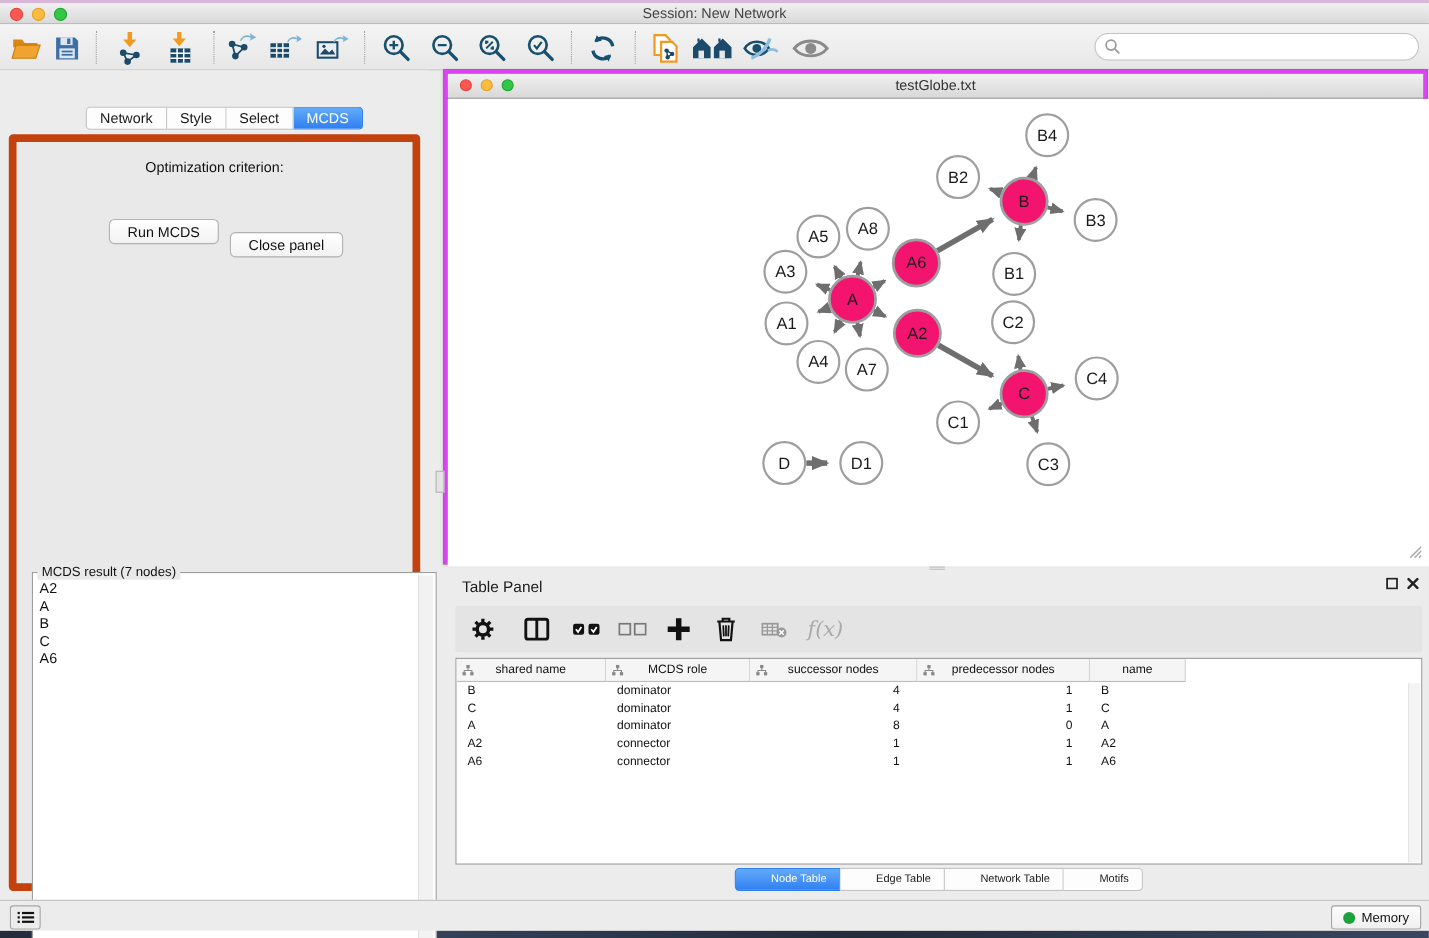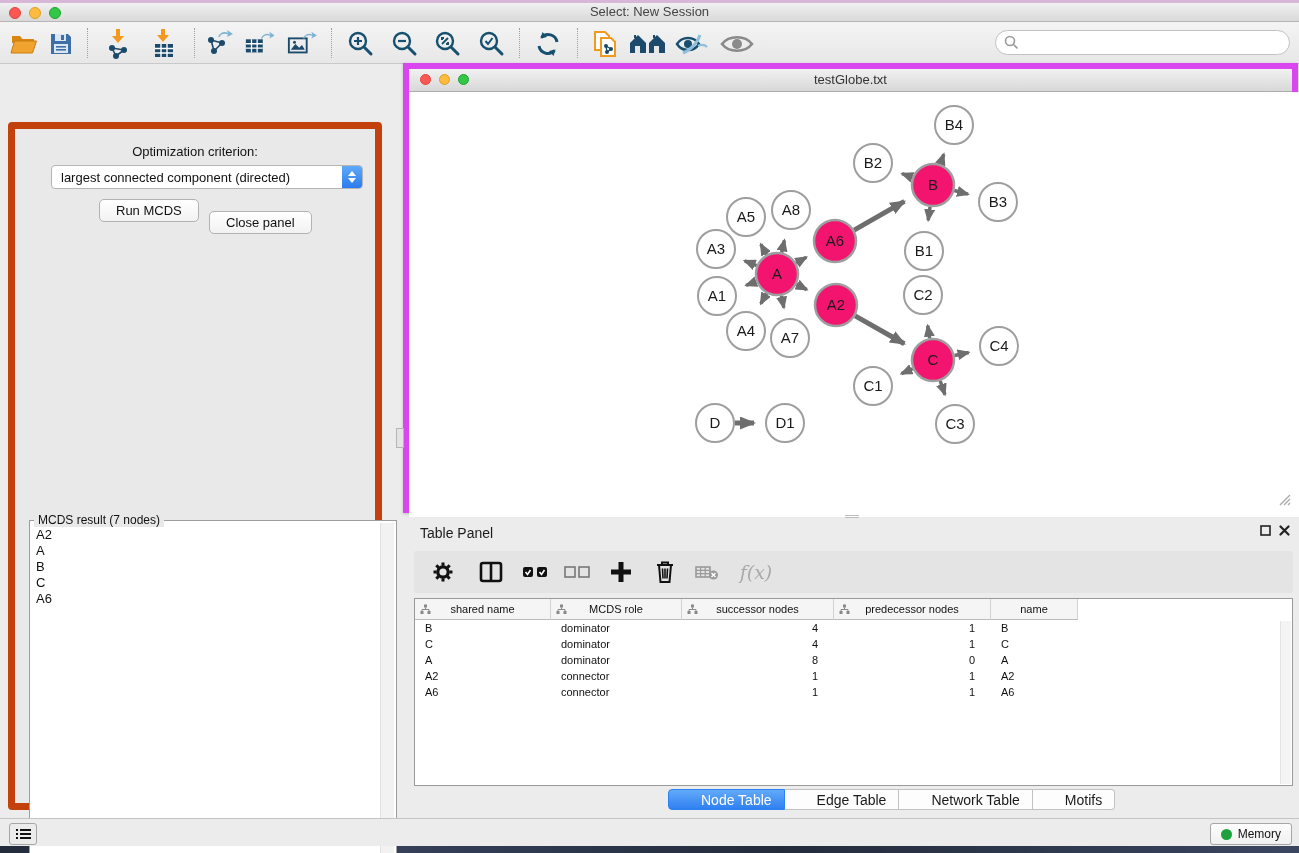--- a/index.html
+++ b/index.html
@@ -45,47 +45,47 @@
   .cp-btn { position:absolute; top:70px; height:23px; background:linear-gradient(#ffffff,#f2f2f2); border:1px solid #b2b2b2; border-radius:5px; font-size:13px; color:#111; padding:0 16px; cursor:pointer; }
   #run-btn { left:84px; }
   #close-btn { left:194px;margin-top:12px; }
   #result-box { position:absolute; left:14px; top:391px; width:368px; height:345px; background:#fff; border:1px solid #9d9d9d; }
   #result-legend { position:absolute; left:4px; top:-8px; background:#e9e9e9; padding:0 4px; font-size:12px; color:#111; }
   #result-list { position:absolute; left:2px; top:6px; right:18px; bottom:2px; overflow:hidden; }
   .result-item { font-size:13px; color:#111; line-height:16px; padding-left:4px; }
   #result-scroll { position:absolute; right:2px; top:2px; width:14px; bottom:2px; background:#f2f2f2; border-left:1px solid #e2e2e2; }
 
   
-  #net-frame { left:403px; top:63px; width:895px; height:450px; background:#7f1d1d; border:6px solid #d946ef; box-shadow:0 1px 3px rgba(0,0,0,.2); }
+  #net-frame { left:403px; top:63px; width:895px; height:450px; background:#7f1d1d; border:4px solid #d946ef; box-shadow:0 1px 3px rgba(0,0,0,.2); }
   #net-titlebar { position:absolute; left:0; top:0; width:100%; height:23px; background:linear-gradient(#f1f1f1,#d8d8d8); border-bottom:1px solid #adadad; }
   #net-titlebar .tl { width:11px; height:11px; top:5px; }
   #net-titlebar .tl.red{left:11px;} #net-titlebar .tl.yel{left:30px;} #net-titlebar .tl.grn{left:49px;}
   #net-titlebar .title { width:100%; text-align:center; font-size:13px; color:#333; line-height:22px; }
   #net-canvas { position:absolute; left:0; top:23px; width:893px; height:425px; background:#fff; }
   #resize-grip { position:absolute; right:1px; bottom:1px; width:14px; height:14px; }
   #split-handle-left { left:396px; top:428px; width:8px; height:20px; background:#e3e3e3; border:1px solid #b5b5b5; }
   #split-handle-mid { left:845px; top:515px; width:14px; height:3px; border-top:1px solid #bdbdbd; border-bottom:1px solid #bdbdbd; }
 
   
   #table-panel { left:403px; top:519px; width:896px; height:299px; background:#ececec; }
   #tp-title { position:absolute; left:17px; top:6px; font-size:14px; color:#1c1c1c; }
   #tp-toolbar { position:absolute; left:11px; top:32px; width:879px; height:42px; background:#e4e4e4; border-radius:2px; display:flex; align-items:center; }
-  .tp-icon { margin-left:14px; width:30px; height:30px; display:flex; align-items:center; justify-content:center; cursor:pointer; }
+  .tp-icon { margin-left:14px; width:30px; height:30px; display:flex; align-items:center; cursor:pointer; }
   .fx { font-family:"DejaVu Serif", serif; font-style:italic; font-size:19px; color:#a9a9a9; }
   #data-table { position:absolute; left:11px; top:79px; width:879px; height:188px; background:#fff; border:1px solid #9a9a9a; overflow:hidden; }
   #tbl-header { display:flex; height:21px; }
   .th { position:relative; height:21px; background:#f5f5f5; border-right:1px solid #d2d2d2; border-bottom:1px solid #bcbcbc; font-size:11px; color:#111; display:flex; align-items:center; justify-content:center; }
   .th .tree-ic { position:absolute; left:5px; top:5px; }
   .tr { display:flex; height:16px; }
   .td { font-size:11px; color:#111; line-height:16px; white-space:nowrap; overflow:hidden; }
   .td.left { padding-left:10px; text-align:left; }
   .td.right { padding-right:16px; text-align:right; }
   #tbl-scroll { position:absolute; right:1px; top:22px; width:11px; bottom:1px; background:#f4f4f4; border-left:1px solid #e4e4e4; }
   #tp-tabs { position:absolute; left:265px; top:270px; height:23px; display:flex; }
-  #tp-tabs .seg-tab { font-size:14px;padding-left:32px; }
+  #tp-tabs .seg-tab { font-size:10px;padding-left:32px; }
 
   
   #statusbar { left:0; top:818px; width:1299px; height:28px; background:#ececec; border-top:1px solid #c4c4c4; }
   #list-btn { position:absolute; left:9px; top:4px; width:28px; height:22px; background:#ececec; border:1px solid #a6a6a6; border-radius:3px; display:flex; flex-direction:column; align-items:center; justify-content:center; gap:2px; cursor:pointer; }
   .list-row { display:flex; gap:2px; align-items:center; }
   .list-dot { width:2px; height:2px; background:#111; }
   .list-bar { width:11px; height:2px; background:#111; }
   #memory-btn { position:absolute; right:7px; top:4px; height:22px; background:linear-gradient(#fdfdfd,#f0f0f0); border:1px solid #a6a6a6; border-radius:3px; display:flex; align-items:center; padding:0 10px; gap:6px; cursor:pointer; }
   #memory-dot { width:11px; height:11px; border-radius:50%; background:#1ca23c; }
   #memory-label { font-size:12px; color:#111; }
@@ -93,21 +93,21 @@
 </head>
 <body>
 
 <div class="abs" id="wp-top"></div>
 <div class="abs" id="wp-bottom"></div>
 
 <div class="abs" id="titlebar">
   <span class="tl red"></span>
   <span class="tl yel"></span>
   <span class="tl grn"></span>
-  <div class="title">Select: New Session</div>
+  <div class="title">Session: New Network</div>
 </div>
 
 <div class="abs" id="toolbar">
   <div class="tb-icon" style="left:9px">
     <svg width="28" height="24" viewBox="0 0 28 24">
         <path d="M2 4h8l2.5 3H24v4H2z" fill="#d98613"></path>
         <path d="M4.5 9h22l-4 12H1z" fill="#f0a32e" stroke="#c97d10" stroke-width="1"></path>
       </svg>
   </div>
   <div class="tb-icon" style="left:46px">
@@ -237,29 +237,28 @@
   <div id="search-wrap">
     <svg width="15" height="15" viewBox="0 0 15 15">
         <circle cx="6" cy="6" r="4.5" fill="none" stroke="#9a9a9a" stroke-width="1.6"></circle>
         <path d="M9.5 9.5l4 4" stroke="#9a9a9a" stroke-width="1.6"></path>
       </svg>
     <input style="border: none; outline: none; flex: 1 1 0%; font-size: 13px; background: transparent; padding-left: 6px;" placeholder="">
   </div>
 </div>
 
 <div class="abs" id="control-panel">
+  <div id="cp-tabs">
+      <div class="seg-tab">Network</div>
+      <div class="seg-tab">Style</div>
+      <div class="seg-tab">Select</div>
+      <div class="seg-tab selected">MCDS</div>
+    </div>
   <div id="cp-body">
     <div id="opt-label">Optimization criterion:</div>
-    <div id="criterion-select">
-      <span class="val">largest connected component (directed)</span>
-      <span id="criterion-spinner">
-          <span class="chev-up"></span>
-          <span class="chev-dn"></span>
-        </span>
-    </div>
     <button class="cp-btn" id="run-btn">Run MCDS</button>
     <button class="cp-btn" id="close-btn">Close panel</button>
     <div id="result-box">
       <span id="result-legend">MCDS result (7 nodes)</span>
       <div id="result-list">
           <div class="result-item">A2</div>
           <div class="result-item">A</div>
           <div class="result-item">B</div>
           <div class="result-item">C</div>
           <div class="result-item">A6</div>

